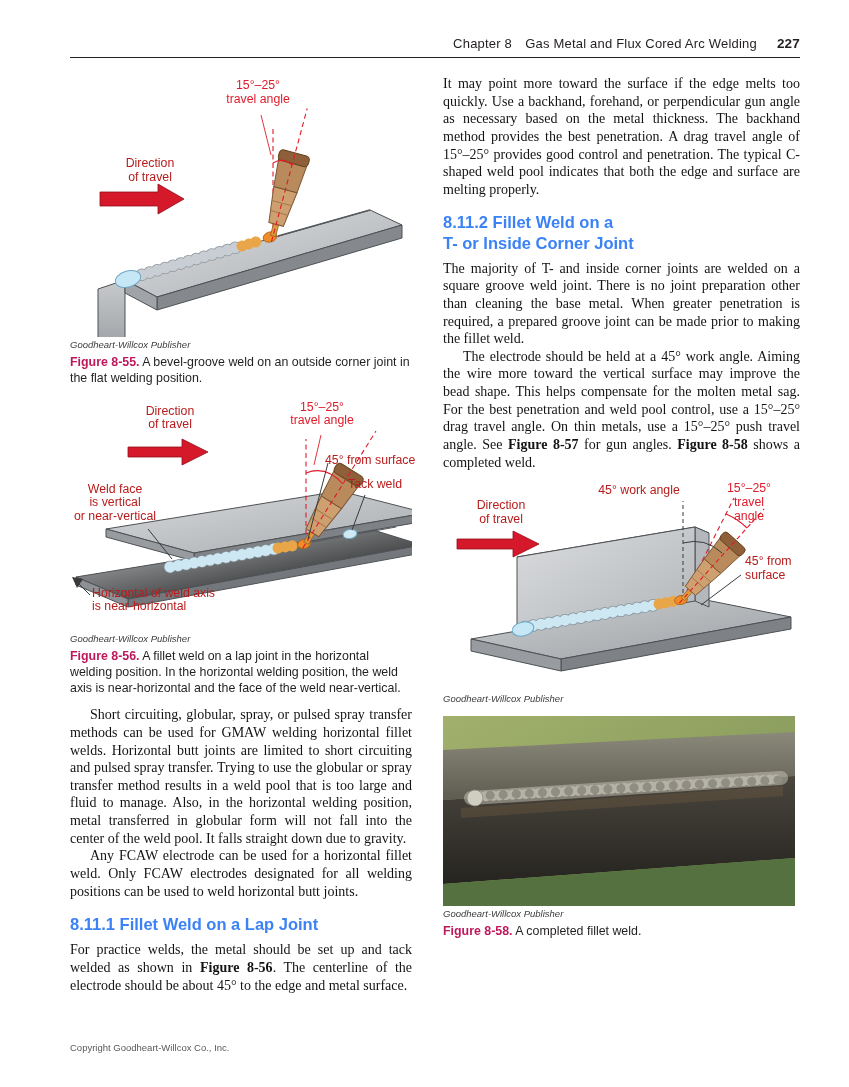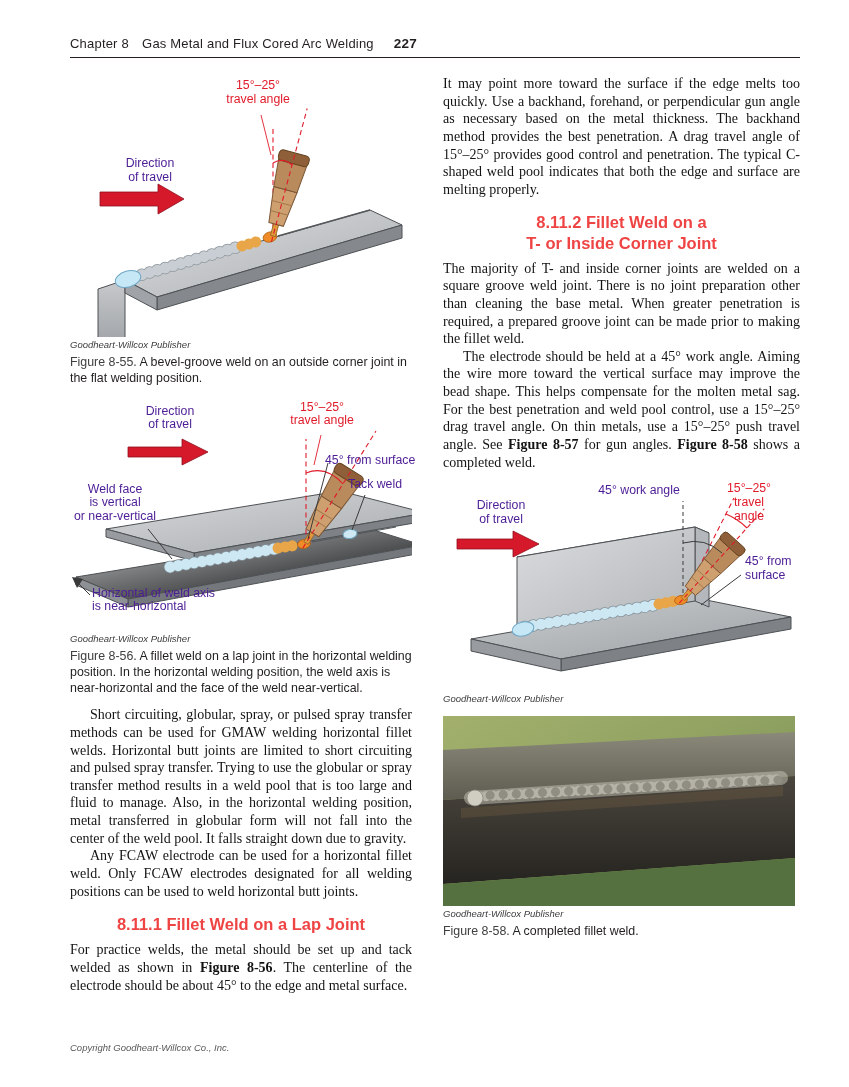--- a/index.html
+++ b/index.html
@@ -4,60 +4,60 @@
 <style>
   * { margin:0; padding:0; box-sizing:border-box; }
   html,body { background:#e9e9e9; }
   .page {
     position:relative; width:849px; height:1087px; margin:0 auto;
     background:#ffffff; overflow:hidden;
     font-family:"Liberation Serif", serif; color:#141414;
   }
   .running-head {
     position:absolute; top:36px; left:70px; width:730px;
-    font-family:"Liberation Sans", sans-serif;
+    text-align:right; font-family:"Liberation Sans", sans-serif;
     font-size:13px; color:#231f20; letter-spacing:0.2px;
   }
   .running-head .pagenum { font-weight:bold; font-size:13.5px; margin-left:20px; }
   .head-rule { position:absolute; top:57px; left:70px; width:730px; height:1px; background:#231f20; }
   .col { position:absolute; top:75px; }
   .col-left  { left:70px;  width:342px; }
   .col-right { left:443px; width:357px; }
   .body {
     font-size:14px; line-height:1.26; text-align:justify; color:#131313;
   }
   .indent { text-indent:20px; }
   .heading {
     font-family:"Liberation Sans", sans-serif; font-weight:bold;
-    font-size:16.5px; line-height:1.22; color:#ef4444;
-    margin:14px 0 7px; white-space:pre-line;text-align:center;
+    font-size:16.5px; line-height:1.22; color:#3b82f6;
+    margin:14px 0 7px; white-space:pre-line;
   }
   .caption {
     font-family:"Liberation Sans", sans-serif; font-size:12.4px;
     line-height:1.31; color:#221f1f; text-align:left; margin:4px 0 10px;
   }
-  .figlead { color:#404040; font-weight:normal; }
+  .figlead { color:#be185d; font-weight:bold; }
   .fig { position:relative; margin:0; }
   .fig svg { display:block; }
   .fig-mt { margin-top:8px; }
   .fig-mt-sm { margin-top:12px; }
   .fig-label {
     position:absolute; font-family:"Liberation Sans", sans-serif;
-    font-size:12.3px; line-height:1.13; color:#4c1d95; white-space:pre-line;
+    font-size:12.3px; line-height:1.13; color:#b91c1c; white-space:pre-line;
   }
   .fig-label.center { transform:translateX(-50%); text-align:center; }
   .fig-label.red { color:#e01b2a; }
   .fig-label.nowrap { white-space:nowrap; }
   .attribution {
     font-family:"Liberation Sans", sans-serif; font-style:italic;
     font-size:9.5px; color:#3c3c3c; text-align:left; margin-top:2px;
   }
   .footer {
     position:absolute; left:70px; top:1042px;
-    font-family:"Liberation Sans", sans-serif; font-size:9.5px; color:#595959;font-style:italic;
+    font-family:"Liberation Sans", sans-serif; font-size:9.5px; color:#595959;
   }
 </style>
 </head>
 <body>
 
 <div class="page">
 
   <header class="running-head">
     <span>Chapter 8 Gas Metal and Flux Cored Arc Welding</span><span class="pagenum">227</span>
   </header>

